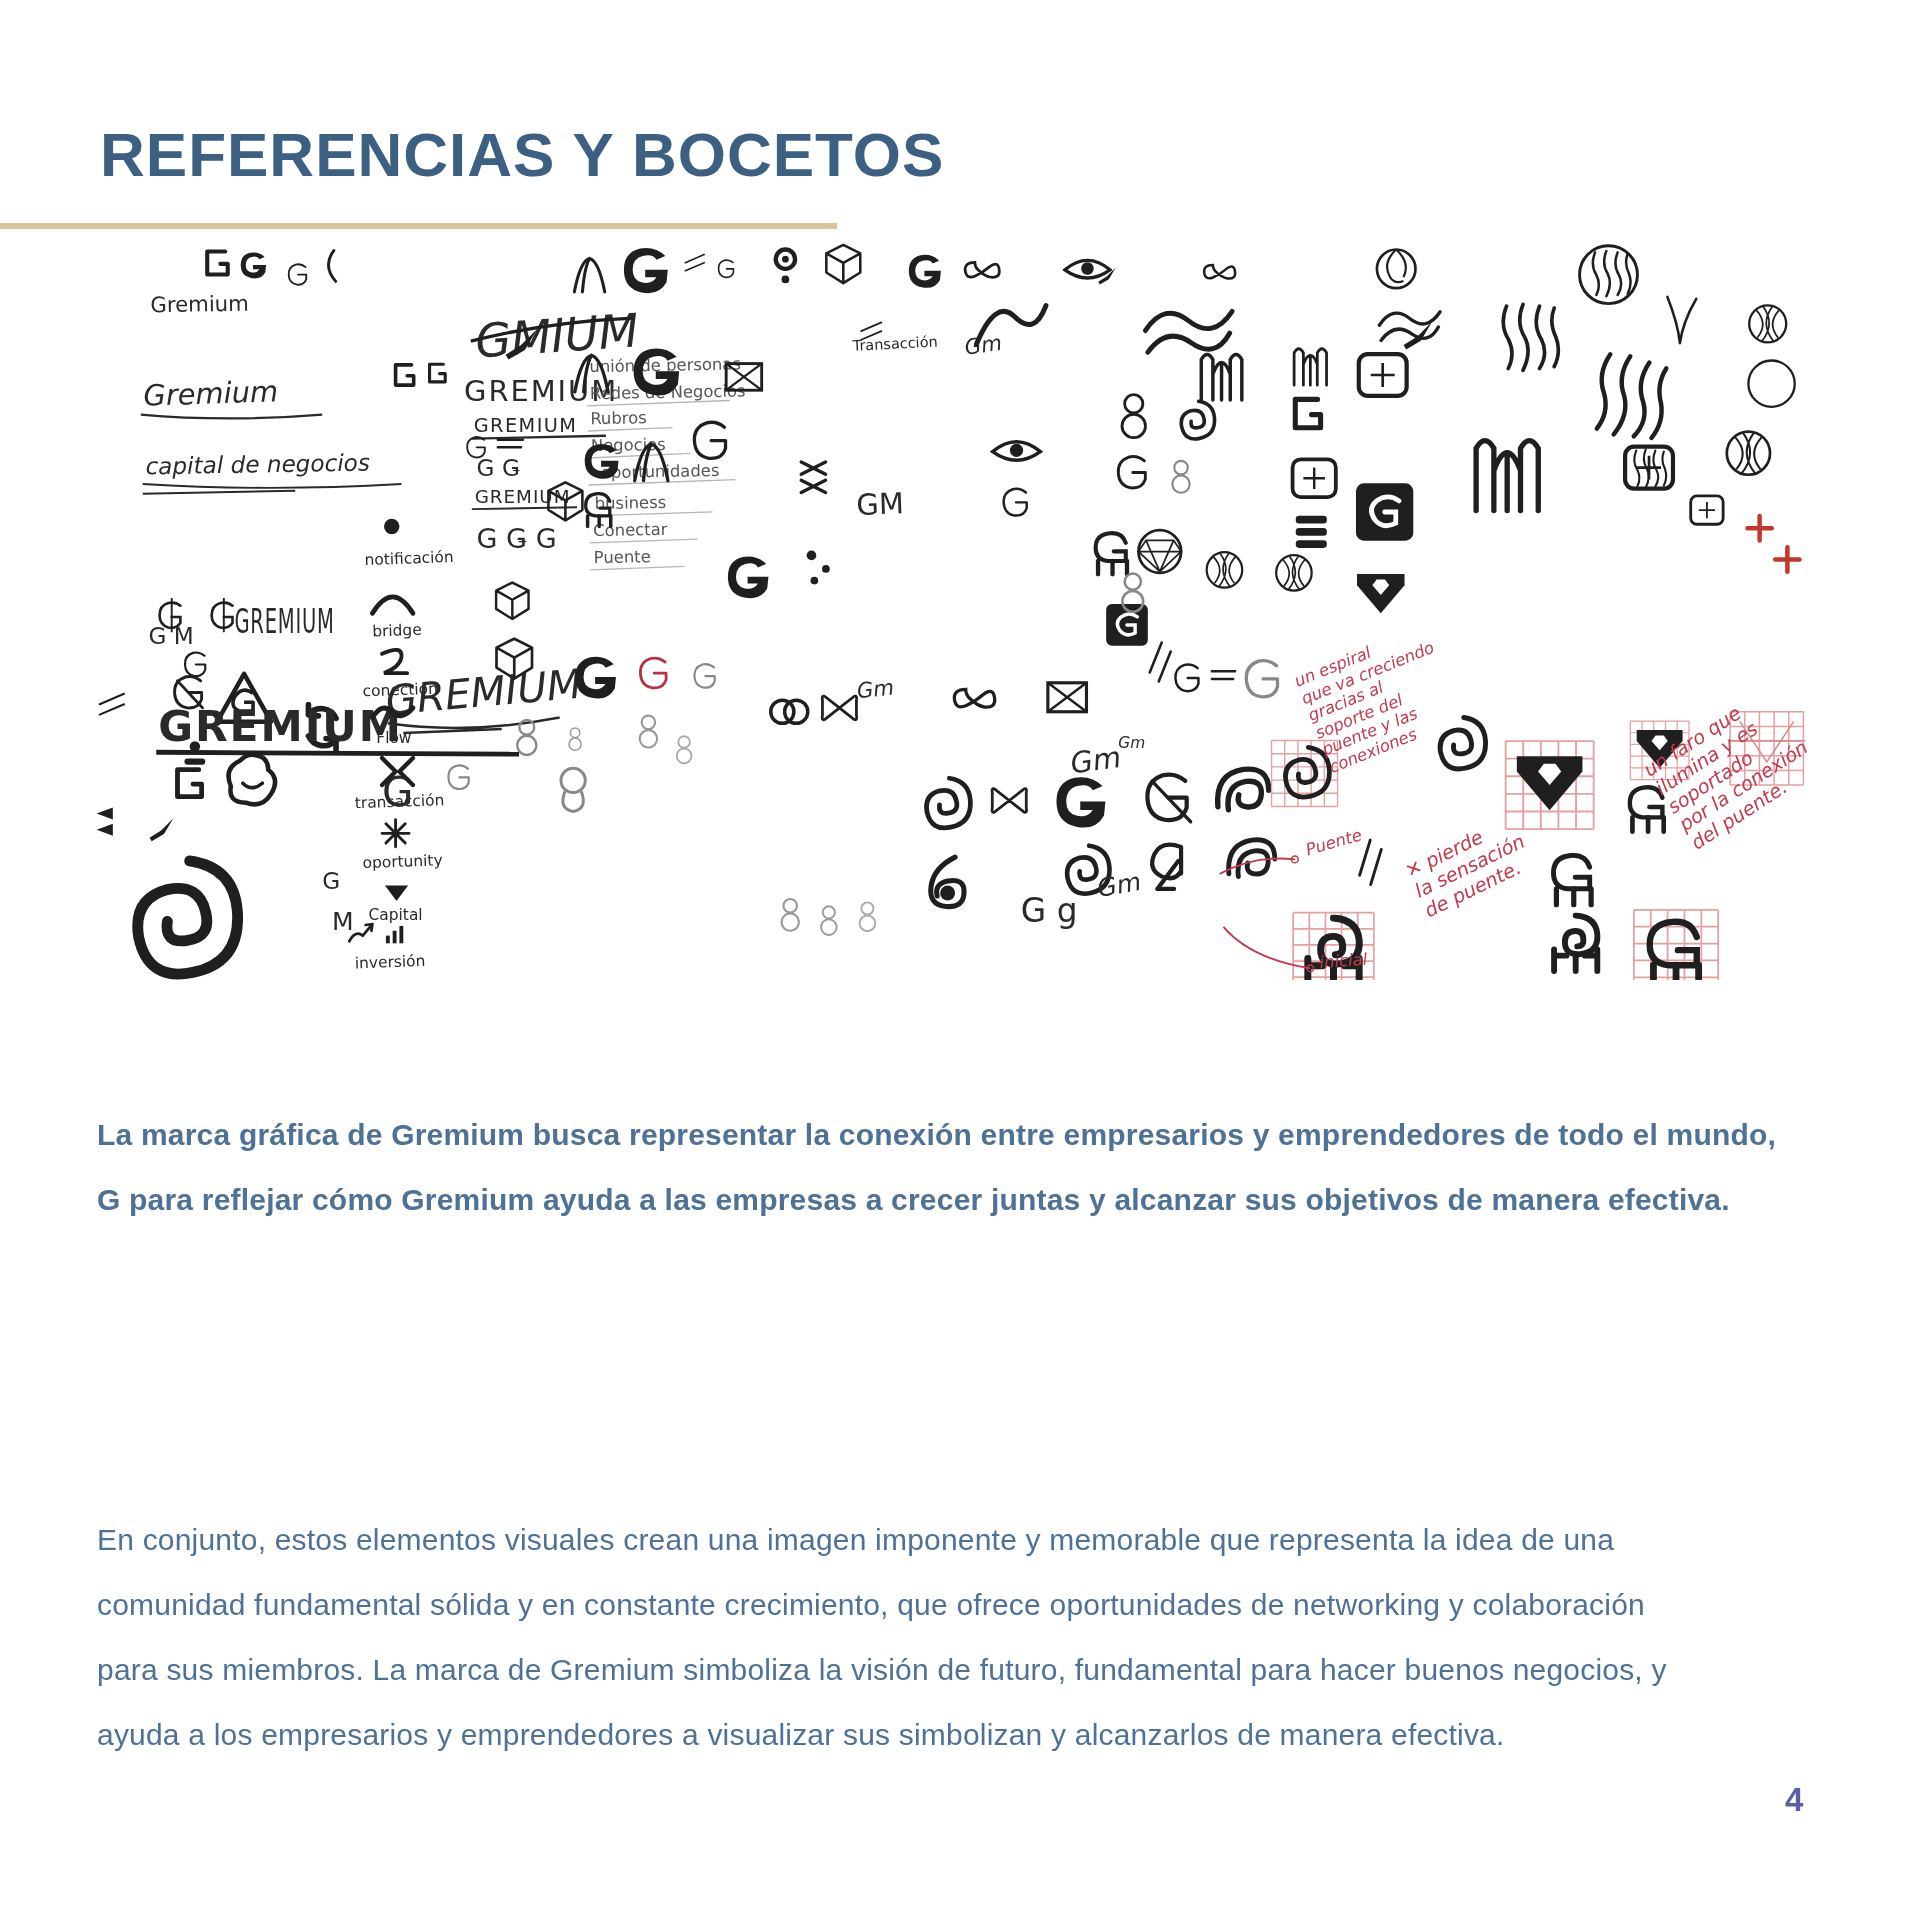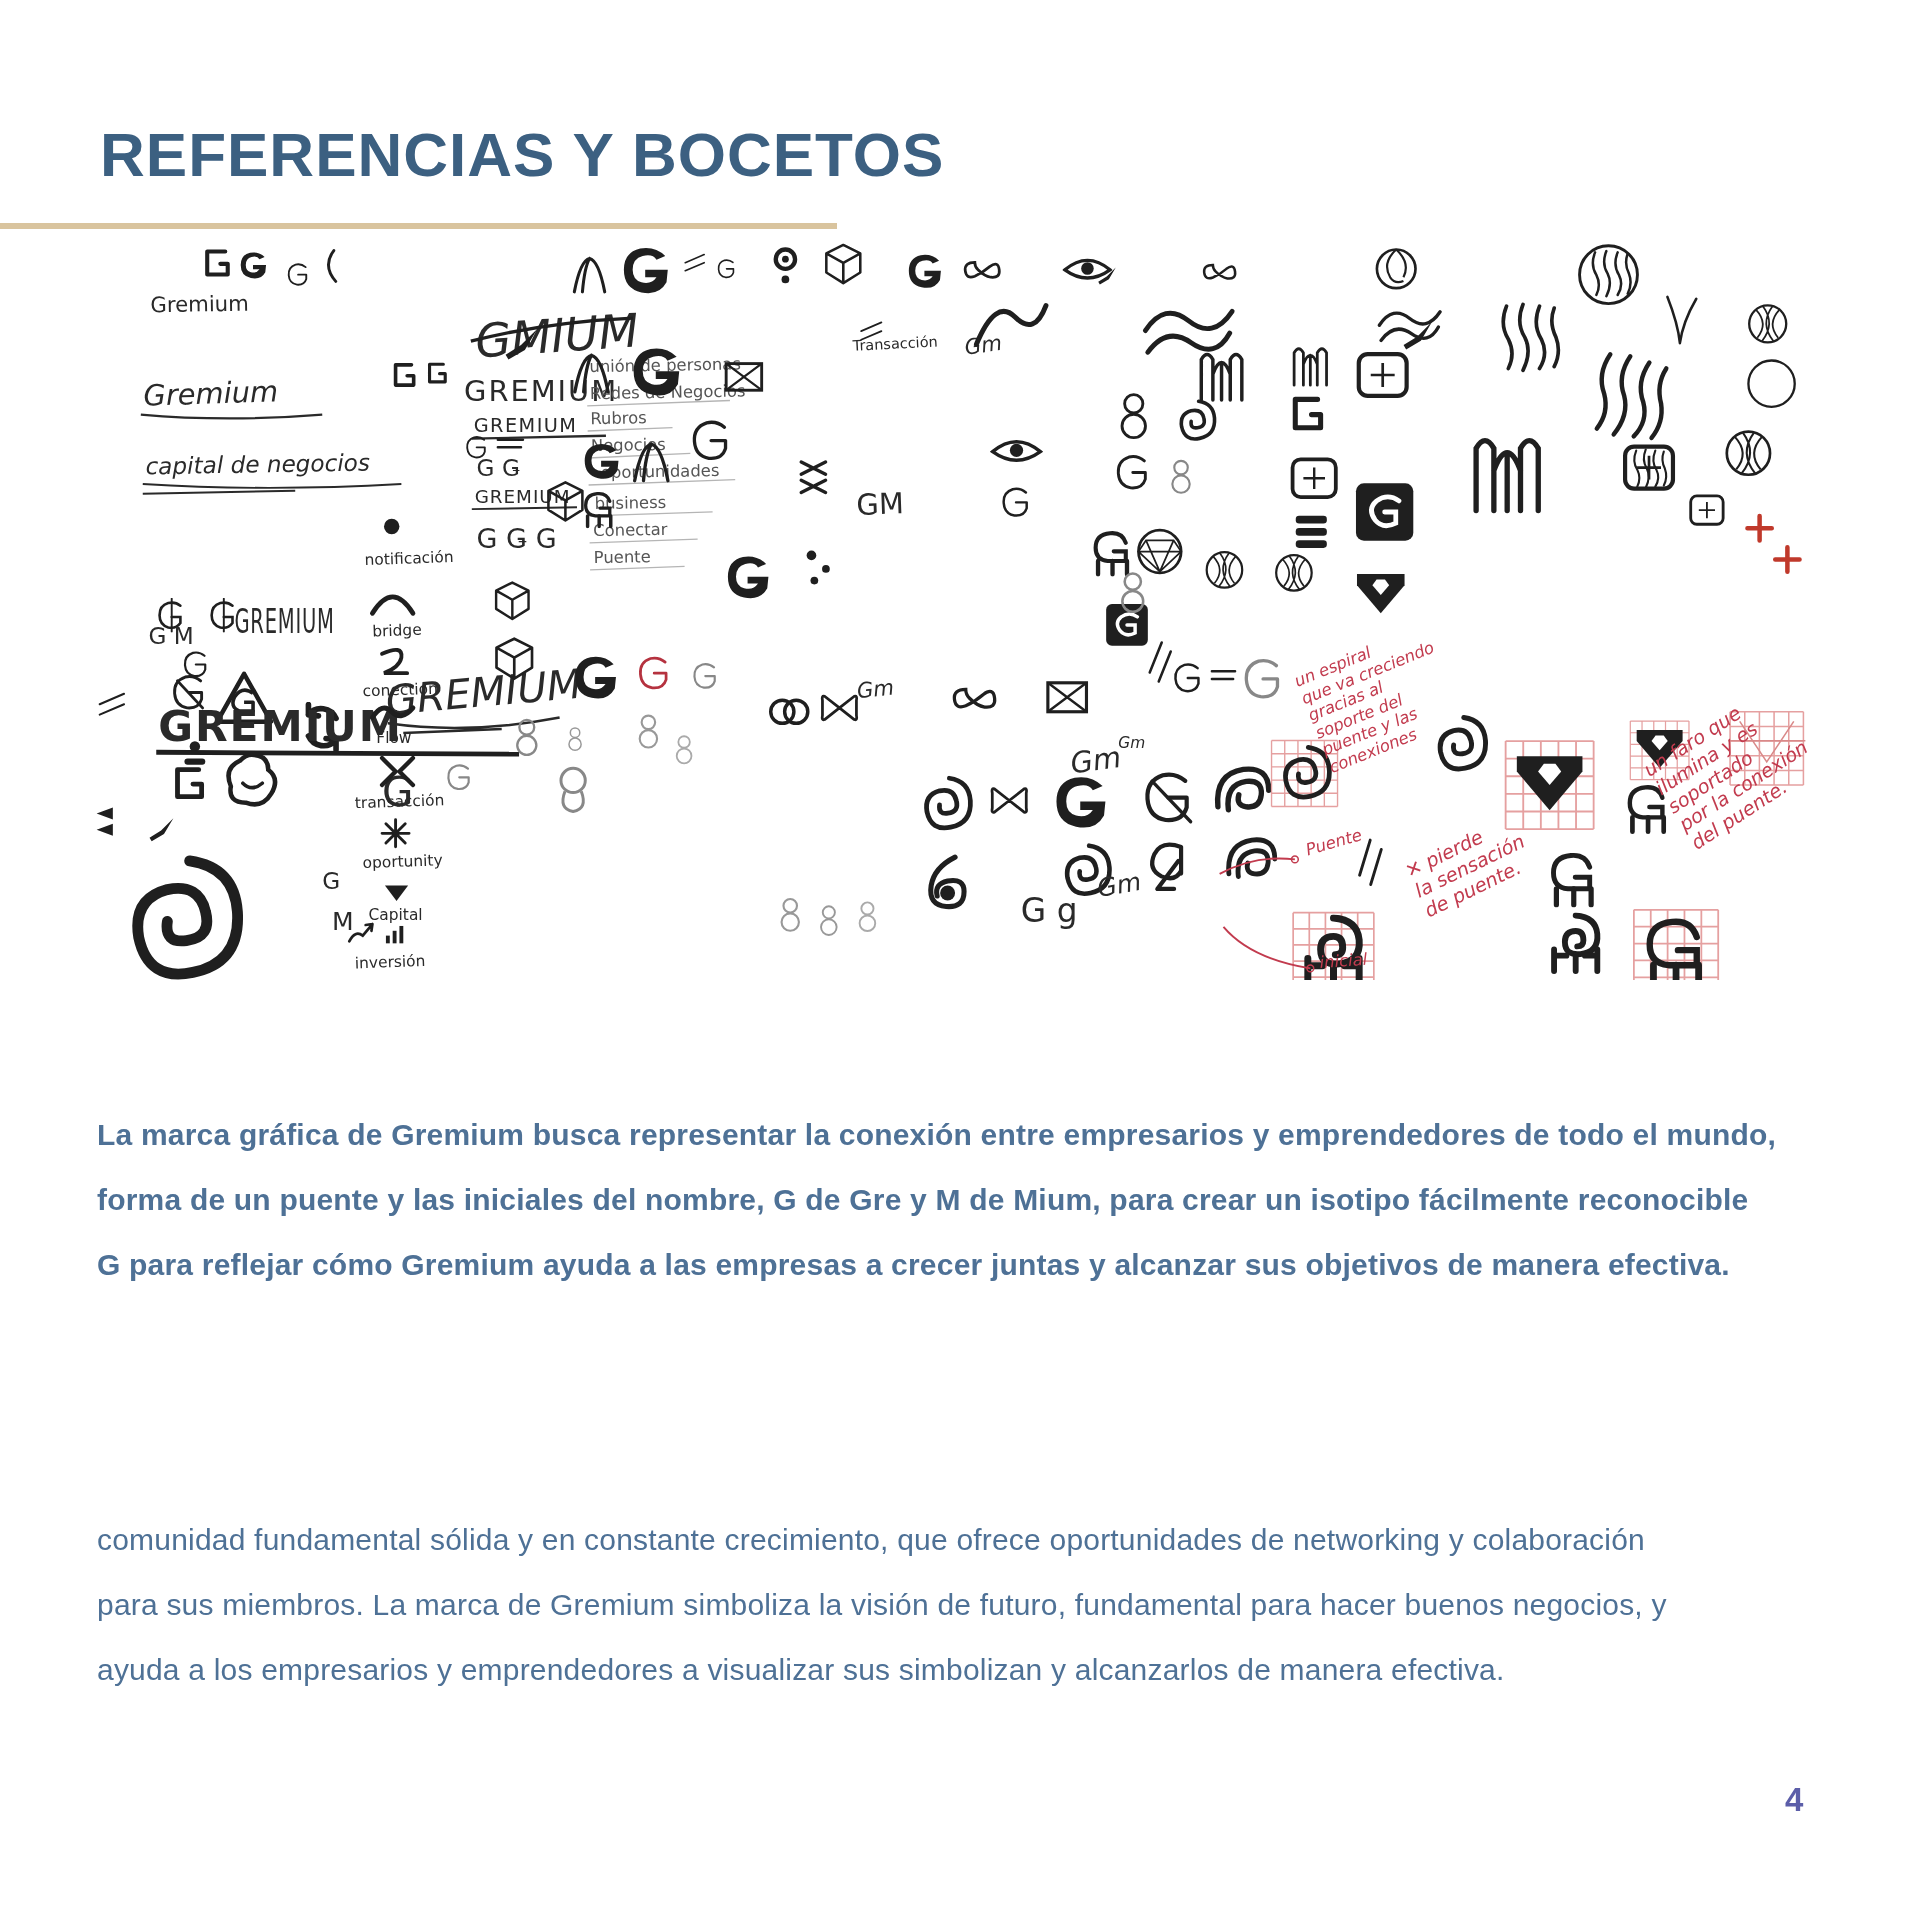--- a/index.html
+++ b/index.html
@@ -500,25 +500,25 @@
 del puente.</div>
     <div class="rednote" style="left:1310px;top:626px;width:174px;font-size:19.3px;transform:rotate(-26deg)">✕ pierde
 la sensación
 de puente.</div>
     <div class="rednote" style="left:1212px;top:605px;font-size:16.4px;transform:rotate(-16deg)">Puente</div>
     <div class="rednote" style="left:1227px;top:717px;font-size:16.4px;transform:rotate(-4deg)">inicial</div>
   </div>
 
   <div class="para" id="p1">
     <div class="ln">La marca gráfica de Gremium busca representar la conexión entre empresarios y emprendedores de todo el mundo,</div>
-    <div class="ln">forma de un puente y las iniciales del nombre, G de Gre y M de Mium, para crear un isotipo fácilmente reconocible</div>
     <div class="ln">G para reflejar cómo Gremium ayuda a las empresas a crecer juntas y alcanzar sus objetivos de manera efectiva.</div>
   </div>
 
   <div class="para" id="p2">
+    <div class="ln">En conjunto, estos elementos visuales crean una imagen imponente y memorable que representa la idea de una</div>
     <div class="ln">comunidad fundamental sólida y en constante crecimiento, que ofrece oportunidades de networking y colaboración</div>
     <div class="ln">para sus miembros. La marca de Gremium simboliza la visión de futuro, fundamental para hacer buenos negocios, y</div>
     <div class="ln">ayuda a los empresarios y emprendedores a visualizar sus simbolizan y alcanzarlos de manera efectiva.</div>
   </div>
 
   <div class="pagenum">4</div>
 </div>
 
 
 </body></html>

